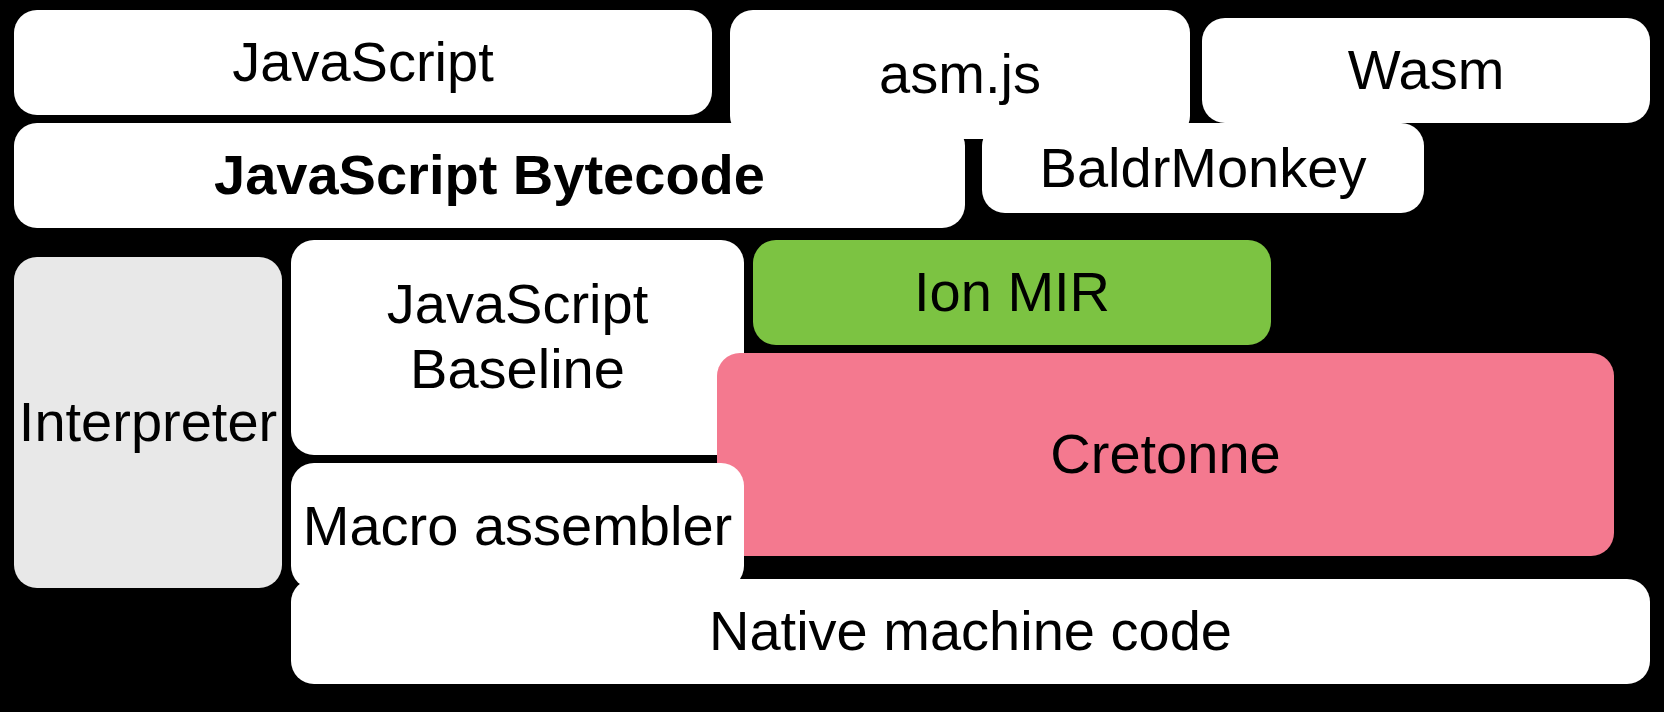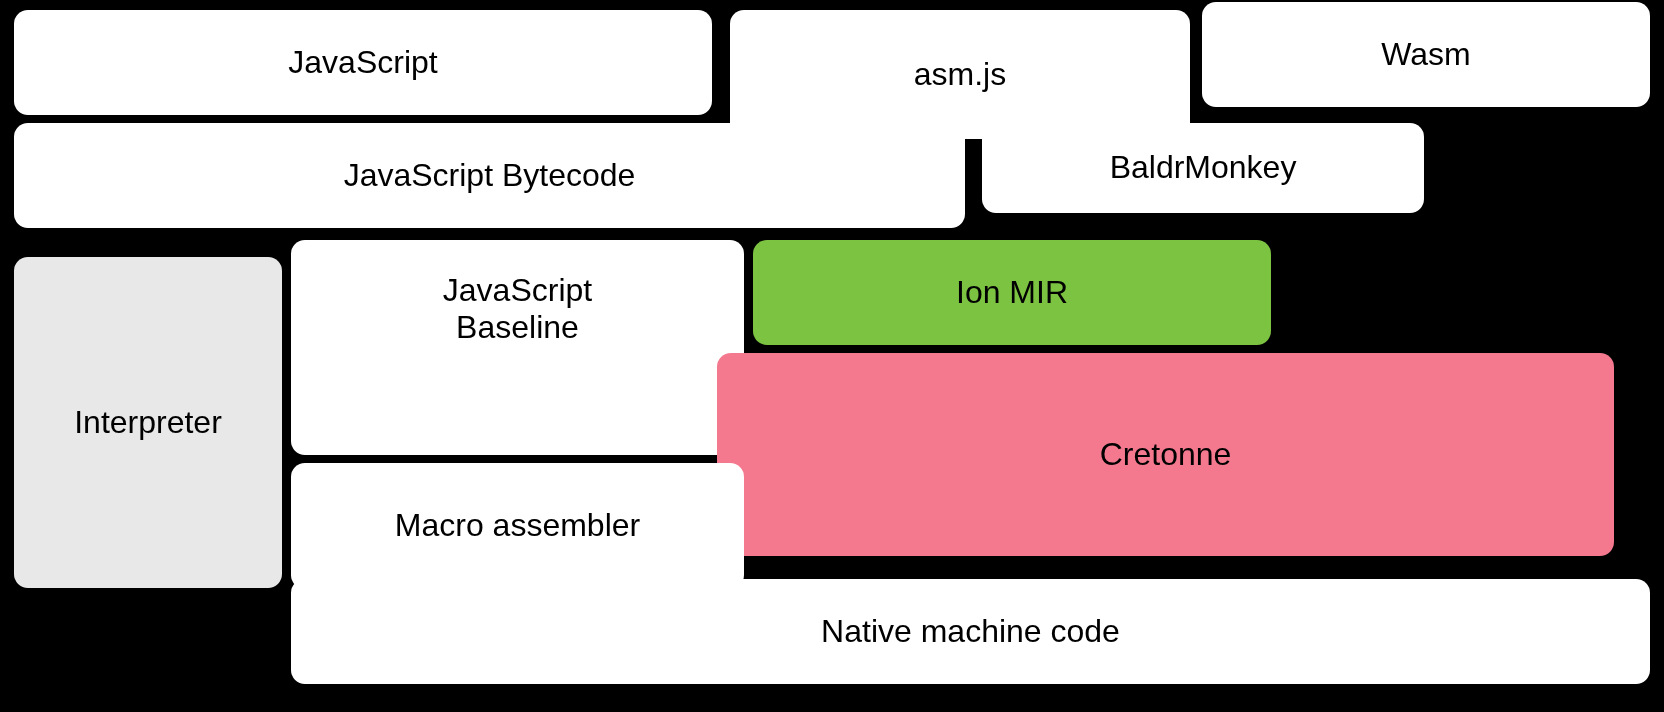--- a/index.html
+++ b/index.html
@@ -11,36 +11,36 @@
     position: relative;
     width: 1664px;
     height: 712px;
     background: #000000;
     overflow: hidden;
     font-family: "Liberation Sans", sans-serif;
   }
   .node {
     position: absolute;
     background: #ffffff;
-    border-radius: 14px;
+    border-radius: 23px;
     color: #000000;
-    font-size: 32px;
+    font-size: 56px;
     line-height: 1.16;
     display: flex;
     align-items: center;
     justify-content: center;
     text-align: center;
     box-sizing: border-box;
   }
   
   #node-javascript   { left: 14px;   top: 10px;  width: 698px;  height: 105px; }
   #node-asmjs        { left: 730px;  top: 10px;  width: 460px;  height: 129px; }
-  #node-wasm         { left: 1202px; top: 2px;  width: 448px;  height: 105px; }
+  #node-wasm         { left: 1202px; top: 18px;  width: 448px;  height: 105px; }
   
-  #node-bytecode     { left: 14px;   top: 123px; width: 951px;  height: 105px; }
+  #node-bytecode     { left: 14px;   top: 123px; width: 951px;  height: 105px; font-weight: bold; }
   #node-baldrmonkey  { left: 982px;  top: 123px; width: 442px;  height: 90px; }
   
   #node-interpreter  { left: 14px;   top: 257px; width: 268px;  height: 331px; }
   #node-baseline     { left: 291px;  top: 240px; width: 453px;  height: 215px;
                        align-items: flex-start; padding-top: 32px; }
   #node-ionmir       { left: 753px;  top: 240px; width: 518px;  height: 105px; }
   #node-cretonne     { left: 717px;  top: 353px; width: 897px;  height: 203px; }
   #node-macro        { left: 291px;  top: 463px; width: 453px;  height: 126px; }
   
   #node-native       { left: 291px;  top: 579px; width: 1359px; height: 105px; }

